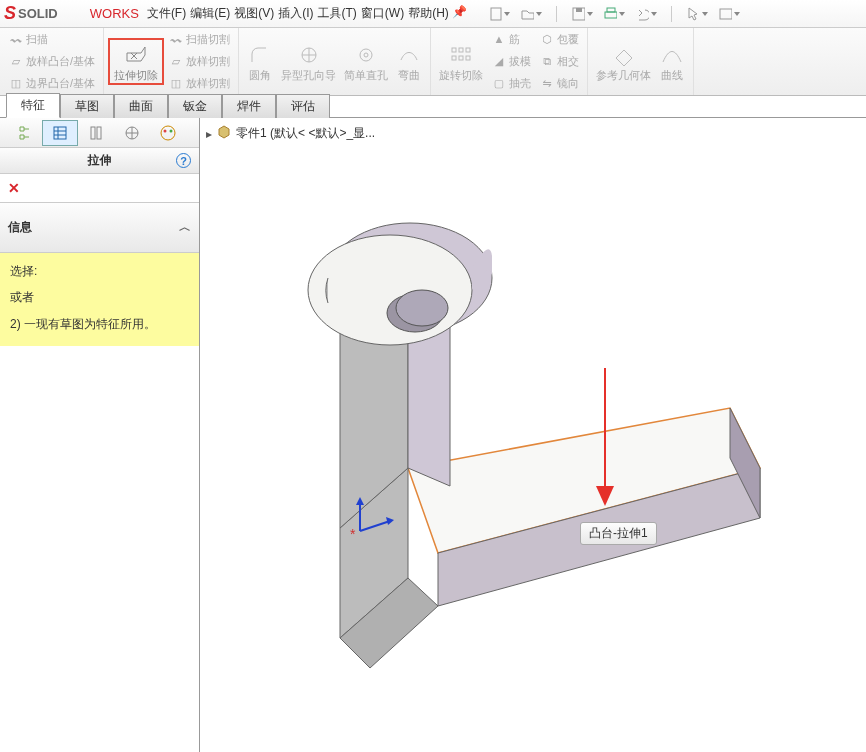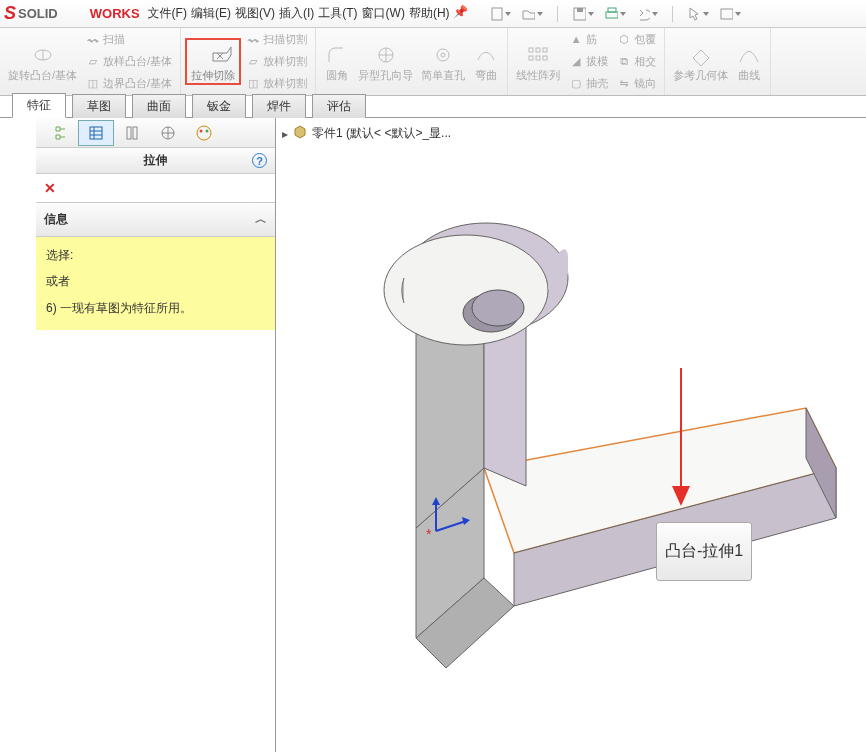--- a/index.html
+++ b/index.html
@@ -3,65 +3,65 @@
 <meta charset="utf-8">
 <style>
   *{box-sizing:border-box;margin:0;padding:0;font-family:"Microsoft YaHei",Arial,sans-serif;}
   body{width:866px;height:752px;background:#fff;overflow:hidden;font-size:12px;color:#333;}
   
   .menubar{display:flex;align-items:center;height:28px;background:linear-gradient(#fff,#f5f5f5);border-bottom:1px solid #ccc;padding-left:4px;gap:2px;}
   .logo{display:flex;align-items:center;gap:2px;}
   .logo-s{color:#d8262c;font-weight:bold;font-size:18px;font-style:italic;}
   .logo-txt{font-size:13px;letter-spacing:0;}
   .logo-solid{color:#666;font-weight:bold;}
-  .logo-works{color:#d8262c;font-weight:bold;padding-left:32px;}
+  .logo-works{color:#d8262c;font-weight:normal;padding-left:32px;}
   .menu-items{display:flex;margin-left:6px;gap:4px;}
   .menu-items span{cursor:default;}
   transform: scale(0.85);
   .pin{color:#1c64b4;margin-left:6px;}
   .qat{display:flex;align-items:center;gap:10px;margin-left:18px;}
   .qat .btn{width:22px;height:20px;display:flex;align-items:center;justify-content:center;color:#888;}
   .qat .drop::after{content:"";border-left:3px solid transparent;border-right:3px solid transparent;border-top:4px solid #888;margin-left:2px;}
   .qat .sep{width:1px;height:16px;background:#ccc;margin:0 4px;}
   
   .ribbon{display:flex;height:68px;background:linear-gradient(#fbfbfb,#eee);border-bottom:1px solid #bbb;color:#aaa;}
   .rbtn{display:flex;flex-direction:column;align-items:center;justify-content:center;padding:2px 4px;font-size:11px;line-height:12px;text-align:center;position:relative;}
   .rbtn .ic{width:26px;height:26px;display:flex;align-items:center;justify-content:center;margin-bottom:1px;}
   .rbtn small{font-size:11px;}
   .rgroup{display:flex;align-items:center;border-right:1px solid #e0e0e0;padding:0 4px;}
   .rcol{display:flex;flex-direction:column;justify-content:space-around;height:100%;padding:0 2px;}
   .rrow{display:flex;align-items:center;gap:2px;font-size:11px;color:#aaa;padding:1px 2px;}
   .rrow .mini-ic{width:16px;height:16px;display:flex;align-items:center;justify-content:center;}
   .highlight{border:2px solid #e74c3c;}
   
   .tabs{display:flex;height:22px;align-items:flex-end;border-bottom:1px solid #999;padding-left:6px;gap:0;}
-  .tab{padding:3px 14px;border:1px solid #999;border-bottom:none;background:linear-gradient(#f2f2f2,#ddd);font-size:12px;cursor:default;position:relative;top:1px;margin-left:6px;}
+  .tab{padding:3px 14px;border:1px solid #999;border-bottom:none;background:linear-gradient(#f2f2f2,#ddd);font-size:12px;cursor:default;position:relative;top:1px;}
   .tab.active{background:#fff;border-bottom:1px solid #fff;}
   
   .viewtools{position:absolute;right:6px;top:128px;display:flex;gap:8px;align-items:center;}
   .viewtools .vt{width:20px;height:20px;display:flex;align-items:center;justify-content:center;}
   
   .main{display:flex;height:calc(752px - 28px - 68px - 22px);}
-  .left{width:240px;border-right:1px solid #999;display:flex;flex-direction:column;background:#fff;margin-left:36px;}
+  .left{width:200px;border-right:1px solid #999;display:flex;flex-direction:column;background:#fff;}
   .pm-tabs{display:flex;border-bottom:1px solid #ccc;height:30px;align-items:center;padding-left:6px;gap:0;background:linear-gradient(#fdfdfd,#ececec);}
   .pm-tab{width:36px;height:26px;display:flex;align-items:center;justify-content:center;border:1px solid transparent;}
   .pm-tab.active{border:1px solid #7aa;background:#dfefff;}
   .panel-title{display:flex;align-items:center;justify-content:center;height:26px;background:linear-gradient(#fdfdfd,#e8e8e8);border-bottom:1px solid #ccc;font-weight:bold;position:relative;}
   .panel-title .help{position:absolute;right:8px;color:#2a7bd1;border:1px solid #2a7bd1;border-radius:50%;width:15px;height:15px;font-size:11px;display:flex;align-items:center;justify-content:center;}
   .close-row{padding:6px 8px;}
   .close-x{color:#d8262c;font-size:14px;font-weight:bold;}
-  .section-hdr{display:flex;align-items:center;justify-content:space-between;padding:8px 8px;background:linear-gradient(#fdfdfd,#e8e8e8);border-top:1px solid #ccc;border-bottom:1px solid #ccc;font-weight:bold;}
+  .section-hdr{display:flex;align-items:center;justify-content:space-between;padding:16px 8px;background:linear-gradient(#fdfdfd,#e8e8e8);border-top:1px solid #ccc;border-bottom:1px solid #ccc;font-weight:bold;}
   .section-hdr .chev{color:#666;}
   .info-body{padding:8px 6px 12px 10px;background:#fdfc9f;font-size:12px;line-height:1.7;}
   
   .viewport{flex:1;position:relative;background:#fff;}
   .crumb{position:absolute;left:6px;top:6px;display:flex;align-items:center;gap:4px;font-size:12px;}
   .crumb .tri{color:#555;}
   .crumb .cube{color:#c8b060;}
-  .tooltip3d{position:absolute;left:380px;top:404px;background:linear-gradient(#fdfdfd,#e8e8e8);border:1px solid #aaa;border-radius:3px;padding:18px 8px;font-size:16px;}
+  .tooltip3d{position:absolute;left:380px;top:404px;background:linear-gradient(#fdfdfd,#e8e8e8);border:1px solid #aaa;border-radius:3px;padding:2px 8px;font-size:12px;}
   .arrow3d{position:absolute;left:390px;top:250px;}
   .triad{position:absolute;left:148px;top:375px;}
   svg text{user-select:none;}
 </style>
 </head>
 <body>
 
 <div class="menubar">
   <div class="logo">
     <span class="logo-s">S</span>
@@ -115,46 +115,37 @@
     <div class="btn drop">
         <svg width="16" height="16">
           <rect x="2" y="3" width="12" height="10" fill="none" stroke="#999"></rect>
         </svg>
       </div>
   </div>
 </div>
 
 <div class="ribbon">
   <div class="rgroup">
-    <div class="rbtn">
-      <div class="ic">
-          <svg width="26" height="24">
-            <ellipse cx="13" cy="12" rx="8" ry="5" fill="none" stroke="#bbb"></ellipse>
-            <path d="M13 7v10" stroke="#bbb"></path>
-          </svg>
-        </div>
-      <small>旋转凸台/基体</small>
-    </div>
     <div class="rcol">
       <div class="rrow">
           <span class="mini-ic">〰</span>
           <span>扫描</span>
         </div>
       <div class="rrow">
           <span class="mini-ic">▱</span>
           <span>放样凸台/基体</span>
         </div>
       <div class="rrow">
           <span class="mini-ic">◫</span>
           <span>边界凸台/基体</span>
         </div>
     </div>
   </div>
   <div class="rgroup">
-    <div class="rbtn highlight" style="color:#888;align-items:flex-end;">
+    <div class="rbtn highlight" style="color:#888;">
       <div class="ic">
           <svg width="26" height="24">
             <path d="M4 18h14l4-6V4l-4 6H4z" fill="none" stroke="#888"></path>
             <path d="M8 10l6 6M14 10l-6 6" stroke="#888"></path>
           </svg>
         </div>
       <small>拉伸切除</small>
     </div>
     <div class="rcol">
       <div class="rrow">
@@ -212,21 +203,21 @@
       <div class="ic">
           <svg width="24" height="22">
             <rect x="3" y="4" width="4" height="4" fill="none" stroke="#bbb"></rect>
             <rect x="10" y="4" width="4" height="4" fill="none" stroke="#bbb"></rect>
             <rect x="17" y="4" width="4" height="4" fill="none" stroke="#bbb"></rect>
             <rect x="3" y="12" width="4" height="4" fill="none" stroke="#bbb"></rect>
             <rect x="10" y="12" width="4" height="4" fill="none" stroke="#bbb"></rect>
             <rect x="17" y="12" width="4" height="4" fill="none" stroke="#bbb"></rect>
           </svg>
         </div>
-      <small>线性阵列</small>
+      <small>旋转切除</small>
     </div>
     <div class="rcol">
       <div class="rrow">
           <span class="mini-ic">▲</span>
           <span>筋</span>
         </div>
       <div class="rrow">
           <span class="mini-ic">◢</span>
           <span>拔模</span>
         </div>
@@ -378,21 +369,21 @@
     <div class="close-row">
       <span class="close-x">✕</span>
     </div>
     <div class="section-hdr">
       <span>信息</span>
       <span class="chev">︿</span>
     </div>
     <div class="info-body">
       <div>选择:</div>
       <div style="margin-top:6px;">或者</div>
-      <div style="margin-top:6px;">6) 一现有草图为特征所用。</div>
+      <div style="margin-top:6px;">2) 一现有草图为特征所用。</div>
     </div>
   </div>
 
   <div class="viewport">
     <div class="crumb">
       <span class="tri">▸</span>
       <span class="cube">
         <svg width="16" height="16">
             <path d="M3 5l5-3 5 3v6l-5 3-5-3z" fill="#d8c070" stroke="#a88030"></path>
           </svg>

